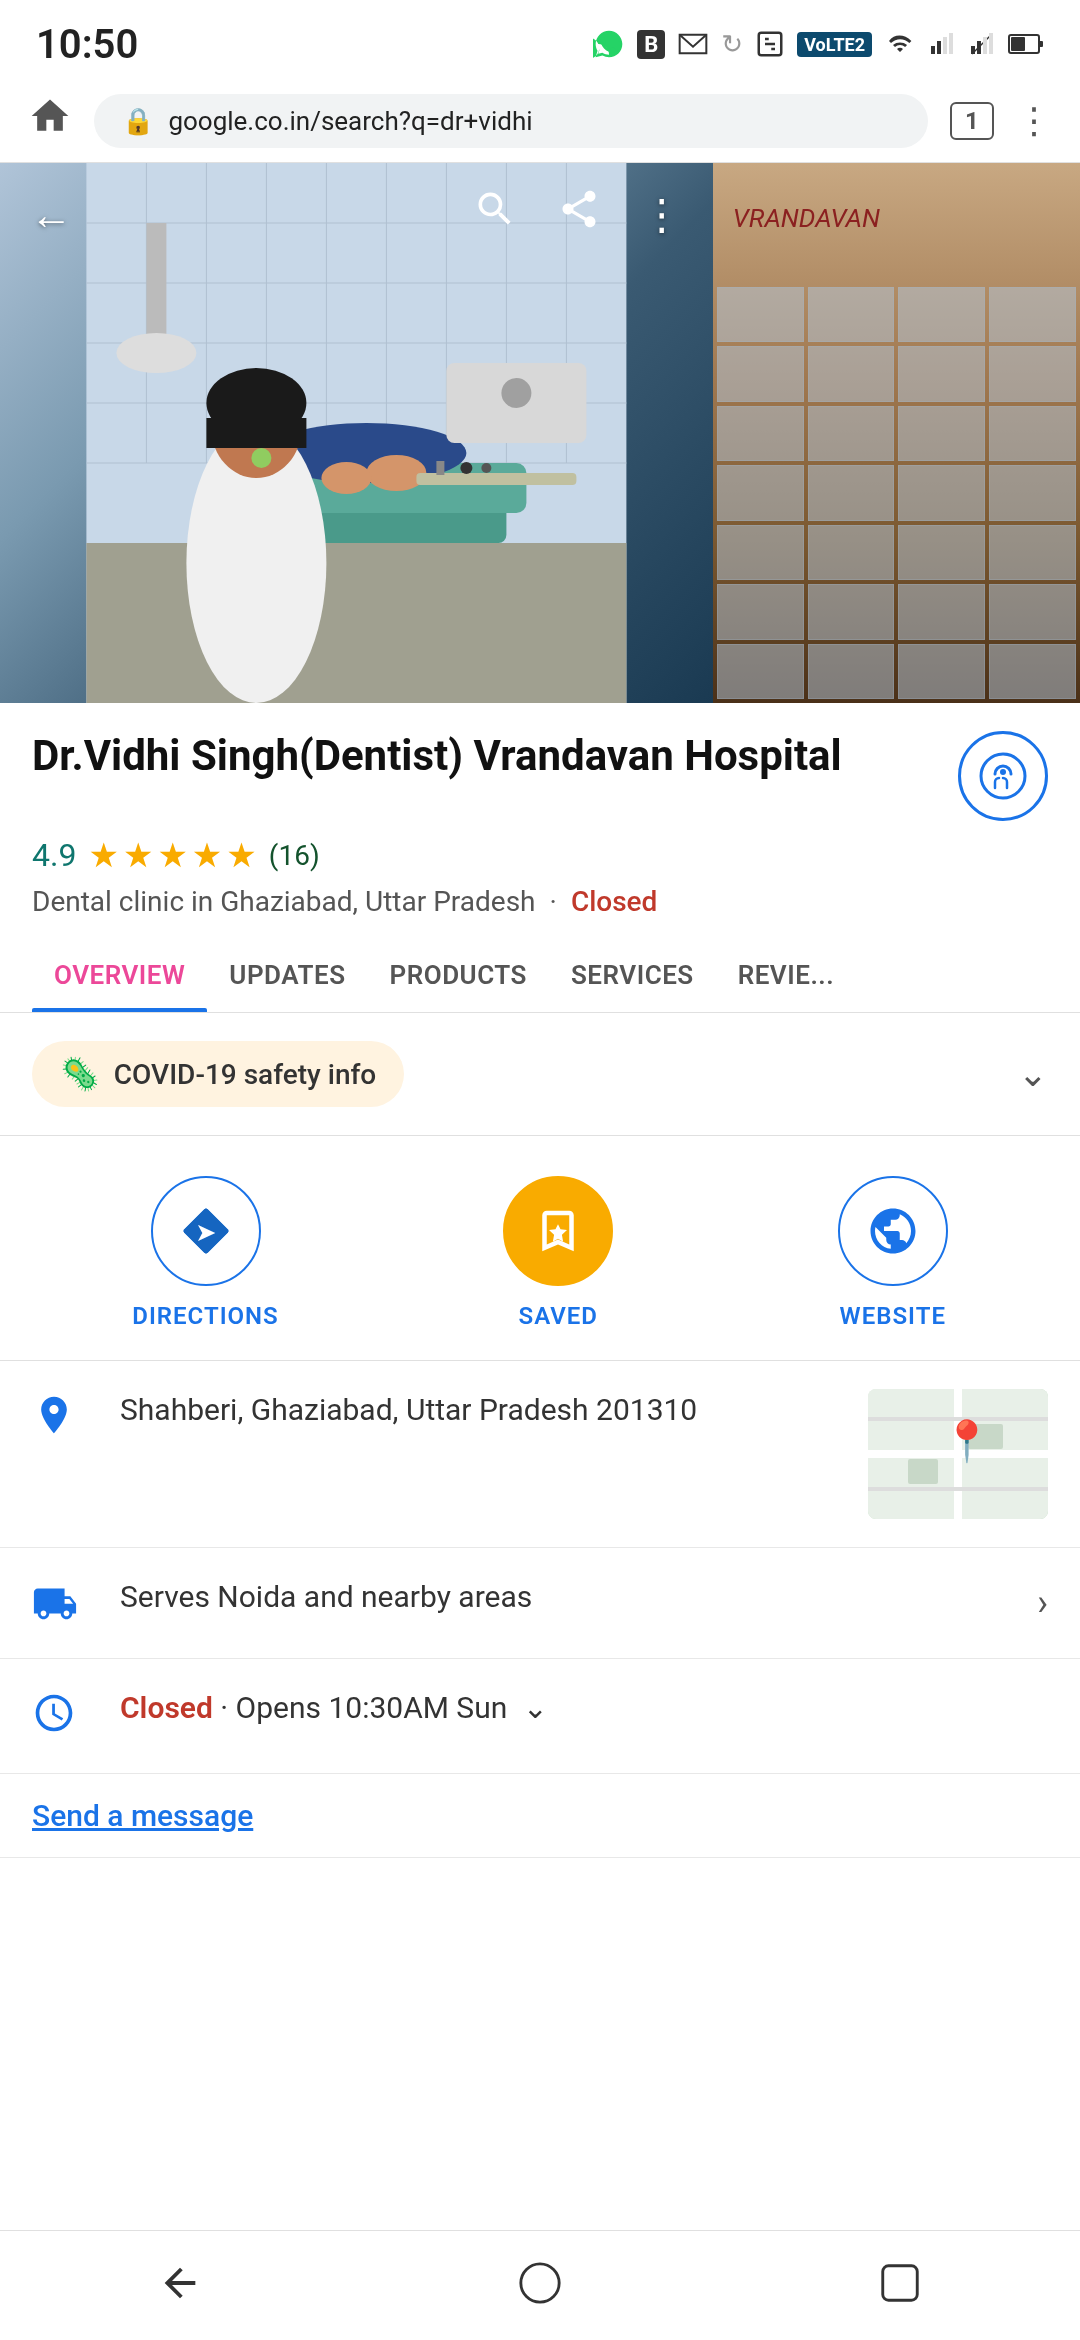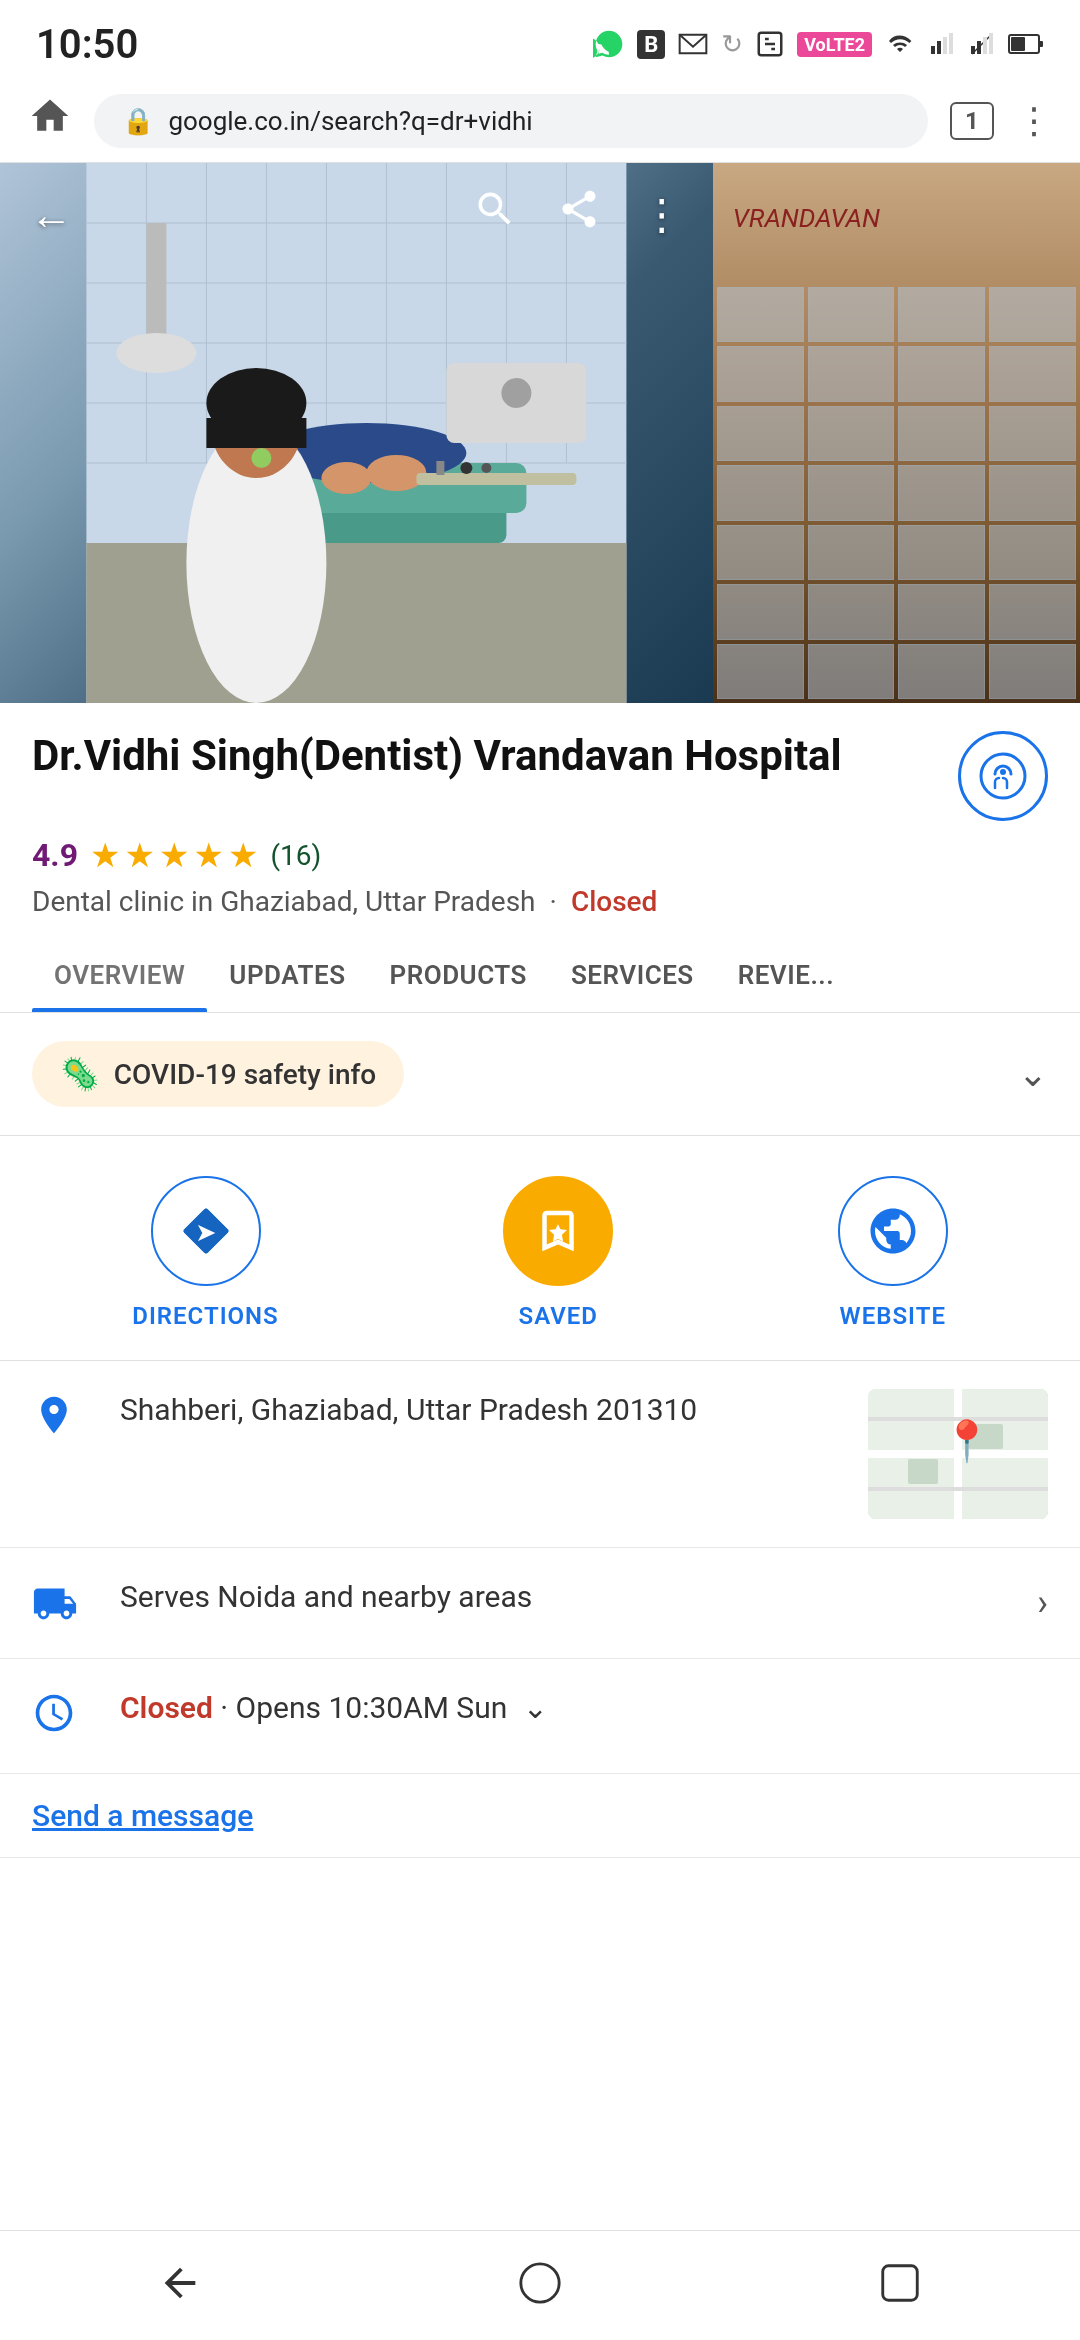--- a/index.html
+++ b/index.html
@@ -32,21 +32,21 @@
       align-items: center;
       gap: 12px;
     }
     .status-icon-box {
       display: flex;
       align-items: center;
       font-size: 24px;
       color: #222;
     }
     .volte-badge {
-      background: #ec4899;
+      background: #0c4a6e;
       color: #fff;
       font-size: 18px;
       font-weight: bold;
       padding: 2px 7px;
       border-radius: 4px;
     }
 
     
     .browser-bar {
       background: #fff;
@@ -193,22 +193,22 @@
       flex-shrink: 0;
     }
     .rating-row {
       display: flex;
       align-items: center;
       gap: 12px;
       margin-bottom: 10px;
     }
     .rating-number {
       font-size: 32px;
-      font-weight: 700;
-      color: #701a75;
+      font-weight: 400;
+      color: #0f766e;
     }
     .stars {
       display: flex;
       gap: 4px;
     }
     .star {
       color: #f9ab00;
       font-size: 34px;
     }
     .review-count {
@@ -243,21 +243,21 @@
       padding: 22px 22px;
       font-size: 26px;
       font-weight: 600;
       color: #555;
       cursor: pointer;
       white-space: nowrap;
       position: relative;
       letter-spacing: 0.5px;
     }
     .tab-item.active {
-      color: #737373;
+      color: #ec4899;
     }
     .tab-item.active::after {
       content: '';
       position: absolute;
       bottom: 0; left: 0; right: 0;
       height: 4px;
       background: #1a73e8;
       border-radius: 2px 2px 0 0;
     }
 

